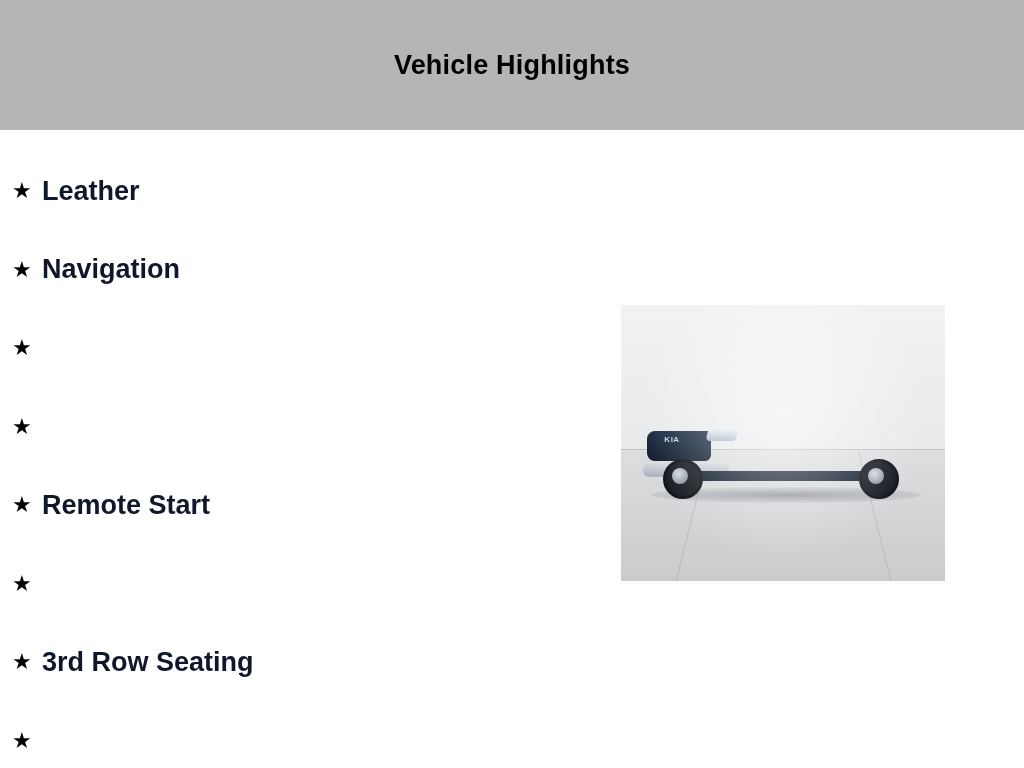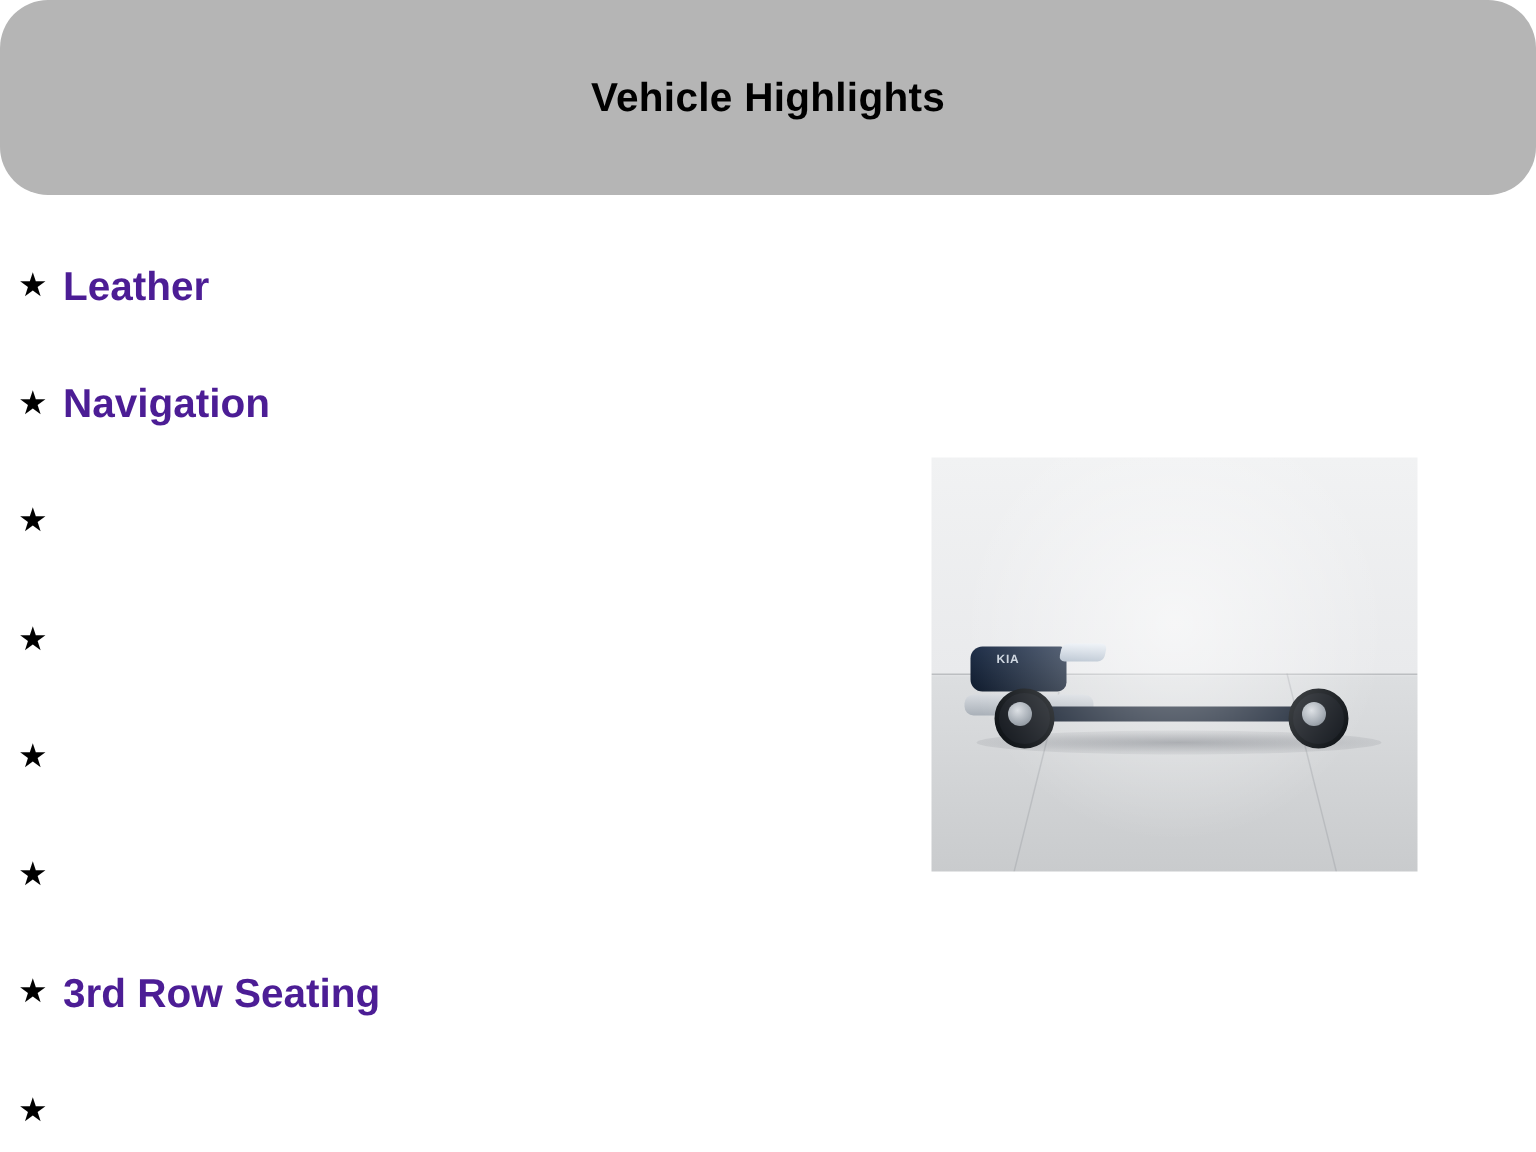--- a/index.html
+++ b/index.html
@@ -24,21 +24,20 @@
   .header-bar {
     position: absolute;
     left: 0;
     top: 0;
     width: 1024px;
     height: 130px;
     background: #b5b5b5;
     display: flex;
     align-items: center;
     justify-content: center;
-    border-radius: 32px;
   }
   .header-title {
     font-size: 27px;
     font-weight: bold;
     color: #000000;
     letter-spacing: 0.2px;
     font-family: "Liberation Sans", sans-serif;
   }
   .content {
     position: absolute;
@@ -68,21 +67,21 @@
     flex: 0 0 30px;
     font-size: 22px;
     line-height: 1;
     color: #000000;
     text-align: left;
     font-family: "DejaVu Sans", sans-serif;
   }
   .item-label {
     font-size: 27px;
     font-weight: bold;
-    color: #4c1d95;
+    color: #0f172a;
     font-family: "Liberation Sans", sans-serif;
     white-space: nowrap;
   }
   .vehicle-photo {
     position: absolute;
     left: 621px;
     top: 175px;
     width: 324px;
     height: 276px;
     overflow: hidden;
@@ -258,20 +257,21 @@
         <span class="item-label">Navigation</span>
       </li>
       <li class="highlight-item">
         <span class="bullet-star">★</span>
       </li>
       <li class="highlight-item">
         <span class="bullet-star">★</span>
       </li>
       <li class="highlight-item">
         <span class="bullet-star">★</span>
+        <span class="item-label">Remote Start</span>
       </li>
       <li class="highlight-item">
         <span class="bullet-star">★</span>
       </li>
       <li class="highlight-item">
         <span class="bullet-star">★</span>
         <span class="item-label">3rd Row Seating</span>
       </li>
       <li class="highlight-item">
         <span class="bullet-star">★</span>

